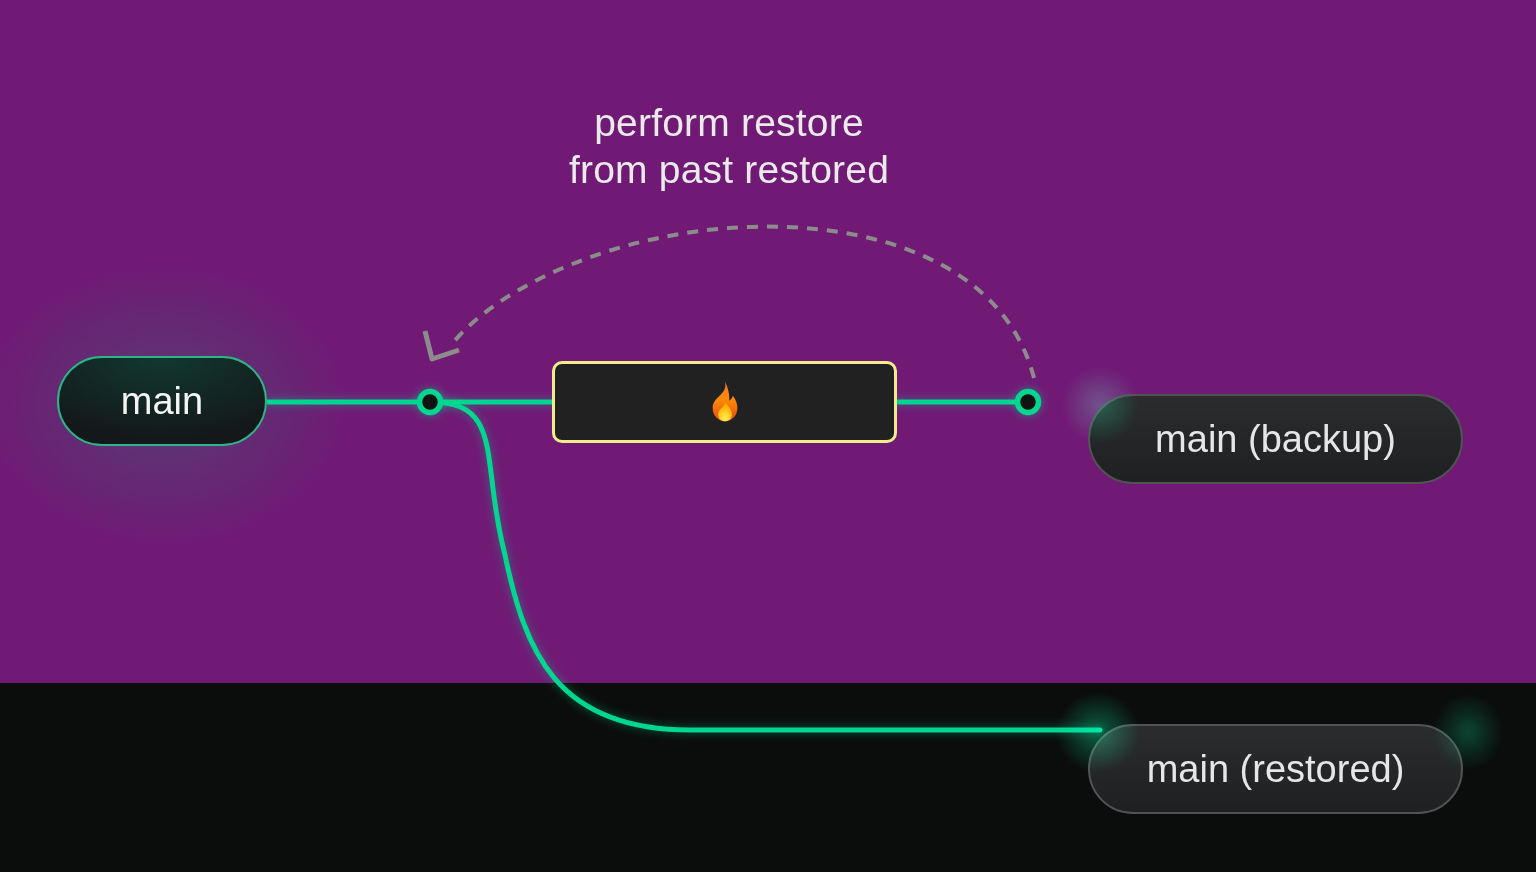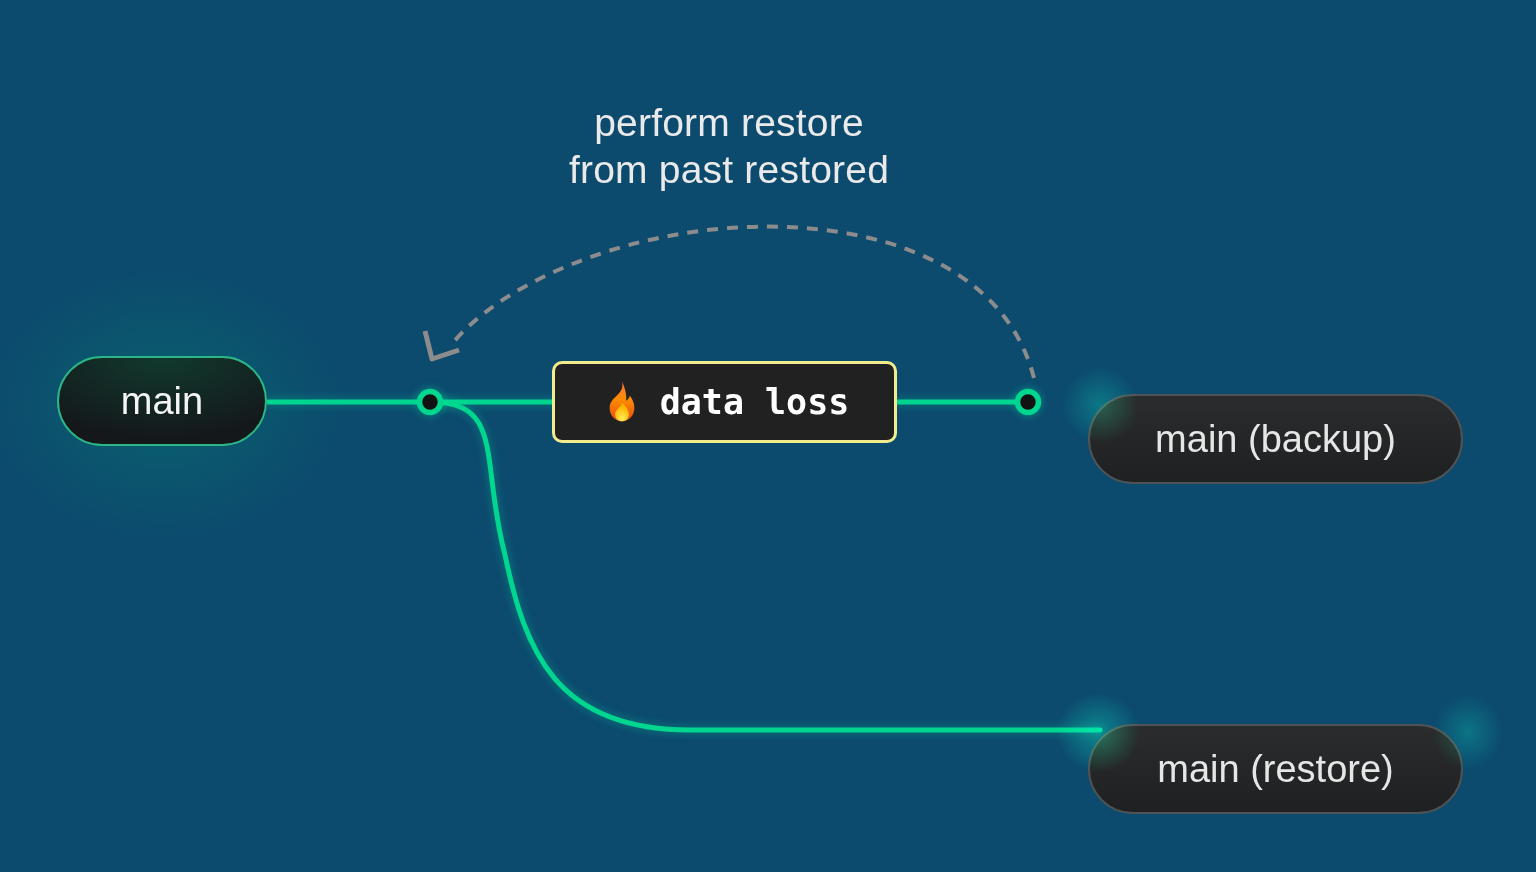--- a/index.html
+++ b/index.html
@@ -4,22 +4,22 @@
 <style>
   html, body {
     margin: 0; padding: 0;
     width: 1536px; height: 872px;
     background: #0b0d0c;
     overflow: hidden;
     font-family: "Liberation Sans", sans-serif;
   }
   .canvas {
     position: relative;
-    width: 1536px; height: 872px;
-    background: #0c4a6e;
+    width: 1536px; height: 683px;
+    background: #701a75;
   }
   
   .glow { position: absolute; pointer-events: none; }
   .glow-main {
     left: -70px; top: 225px; width: 470px; height: 360px;
     background: radial-gradient(closest-side, rgba(0,190,120,0.20), rgba(0,160,100,0.08) 55%, rgba(0,0,0,0) 78%);
     z-index: 1;
   }
   .glow-edge {
     mix-blend-mode: screen; z-index: 6;
@@ -140,28 +140,27 @@
           <stop offset="1" stop-color="#e64a19"></stop>
         </linearGradient>
         <radialGradient id="fcore" cx="0.5" cy="0.85" r="0.65">
           <stop offset="0" stop-color="#ffee58"></stop>
           <stop offset="1" stop-color="#ffb300"></stop>
         </radialGradient>
       </defs>
       <path fill="url(#fgrad)" d="M16 1c1 4.5-.8 7.2-3 9.5C10.6 13 7 15.6 7 20.2 7 26 11 30 16 30s9-4 9-9.8c0-3.4-1.5-6.3-3.3-8.7-.5 1.5-1.2 2.7-2.7 3.5C19.6 10.5 18 5 16 1z"></path>
       <path fill="url(#fcore)" d="M16 30c-2.8 0-5-2.1-5-5 0-2.3 1.4-3.6 2.8-4.9 1-1 2-2.1 2.4-3.4 1.4 1.5 4.8 4.2 4.8 8.3 0 2.9-2.2 5-5 5z"></path>
     </svg>
-    <span class="label">data loss</span>
   </div>
 
   <div class="pill pill-gray pill-backup">
     <span>main (backup)</span>
   </div>
 
   <div class="pill pill-gray pill-restored">
-    <span>main (restore)</span>
+    <span>main (restored)</span>
   </div>
 
   <div class="glow glow-edge glow-backup-left"></div>
   <div class="glow glow-edge glow-restored-left"></div>
   <div class="glow glow-edge glow-restored-right"></div>
 
 </div>
 
 </body></html>

